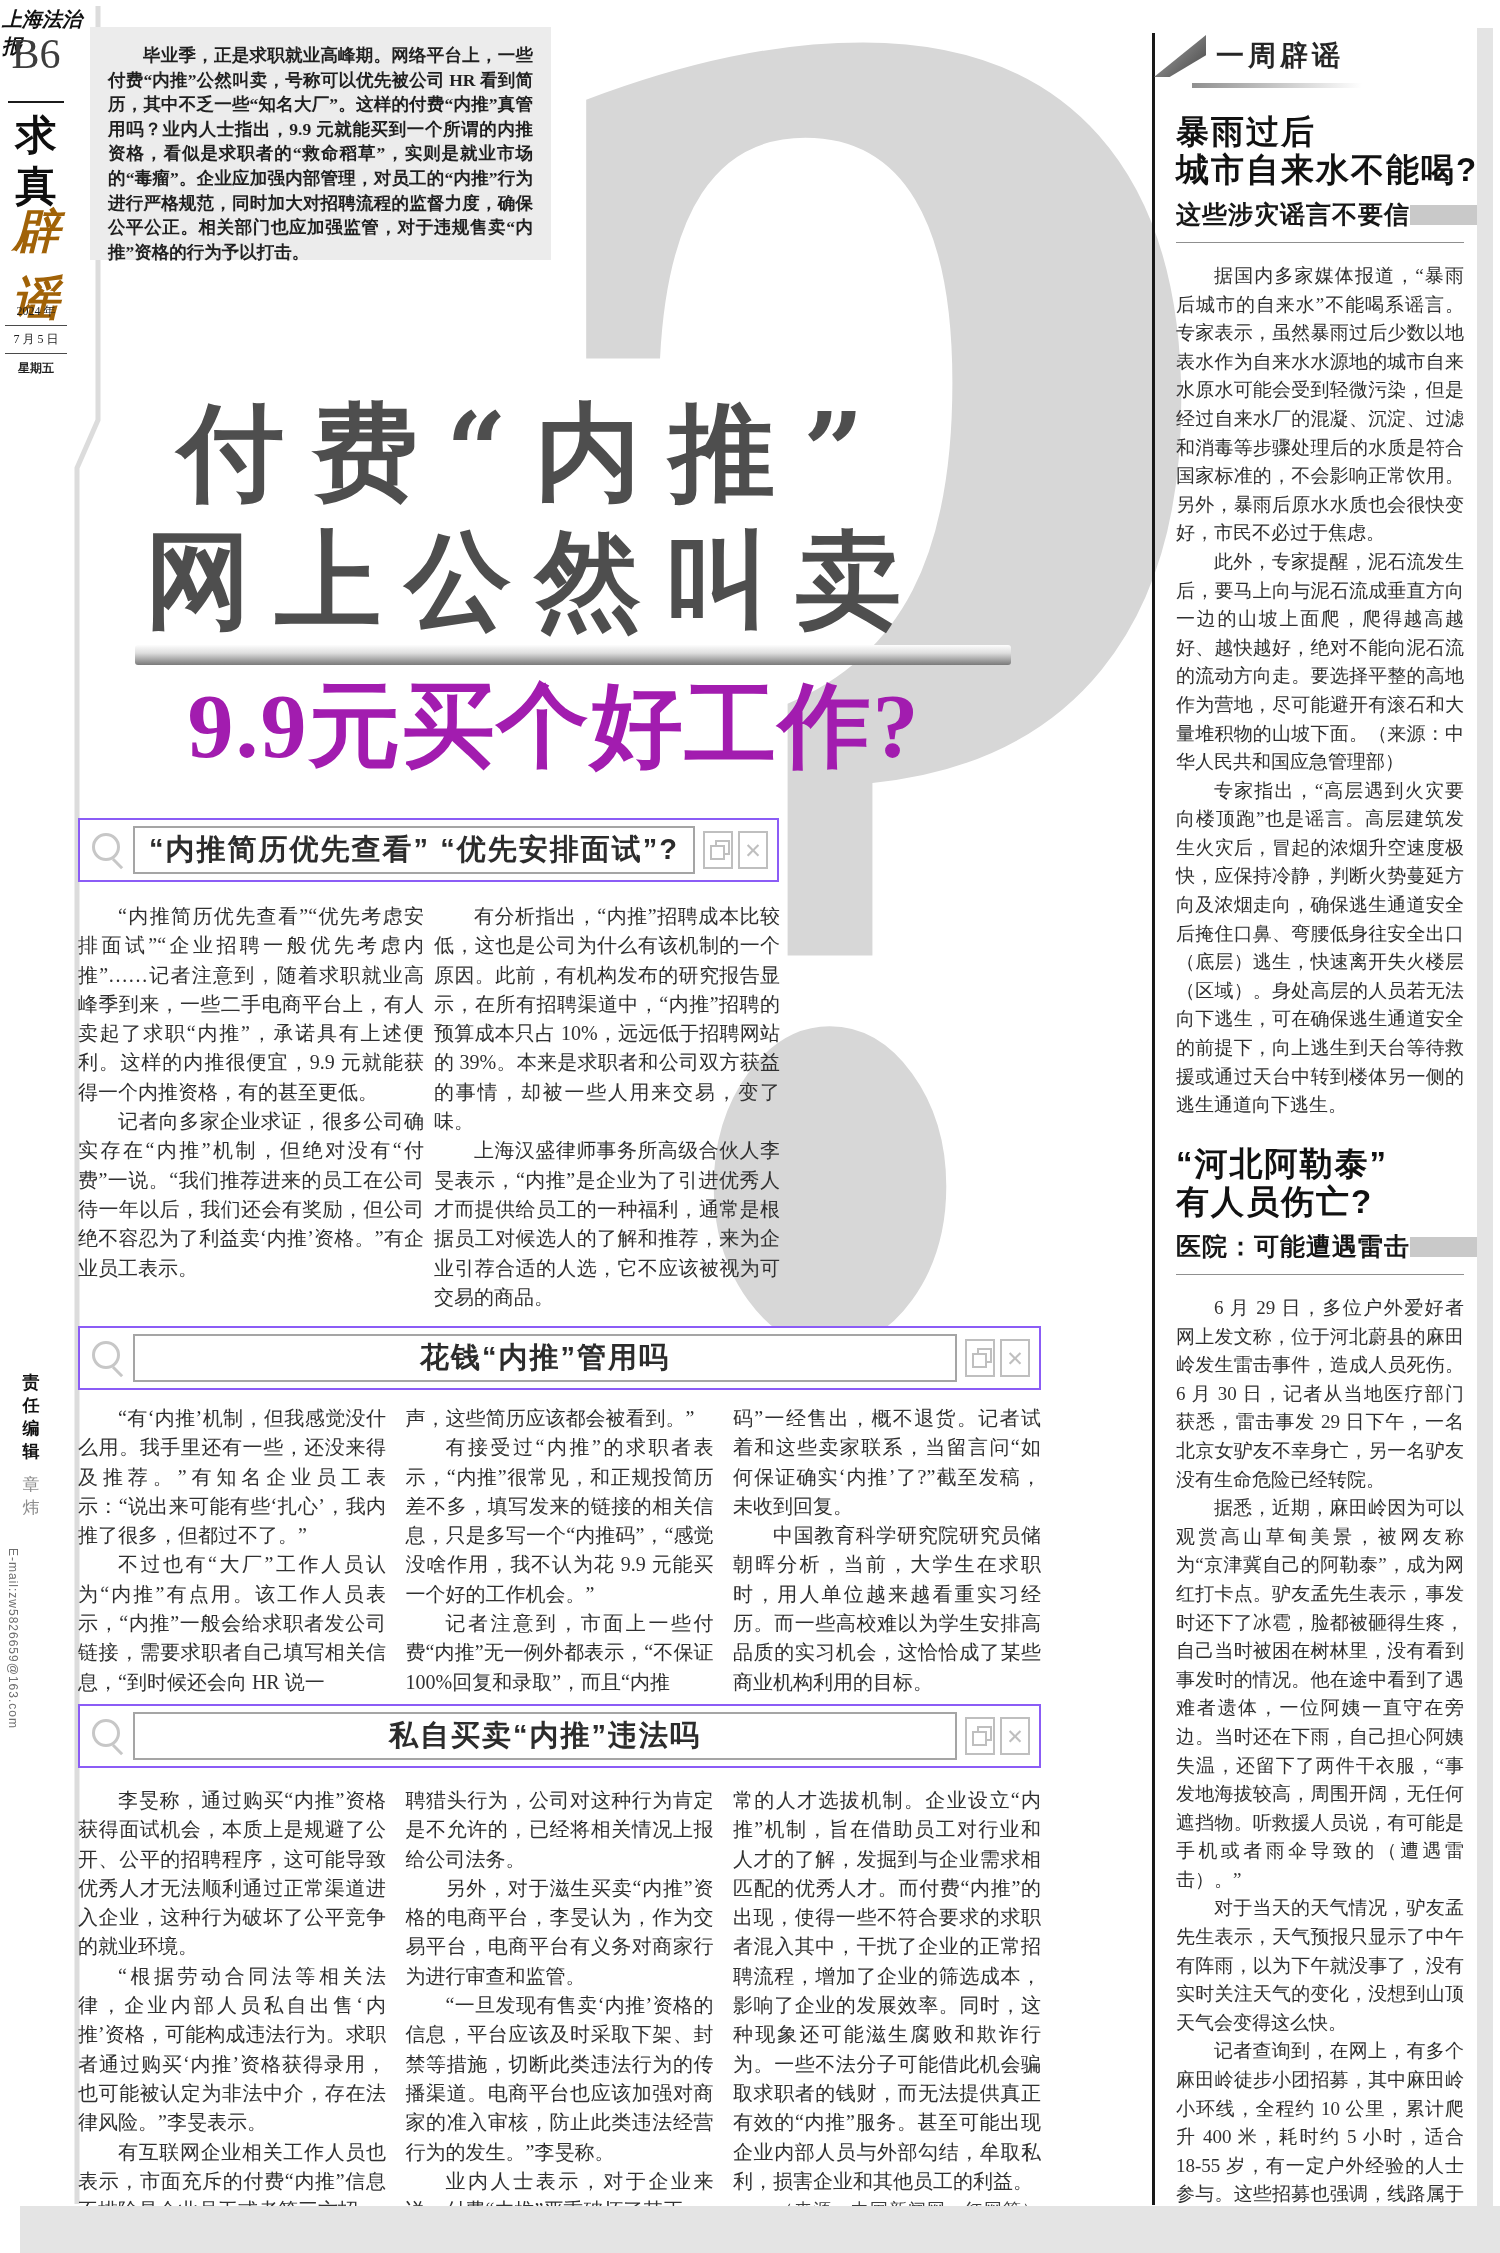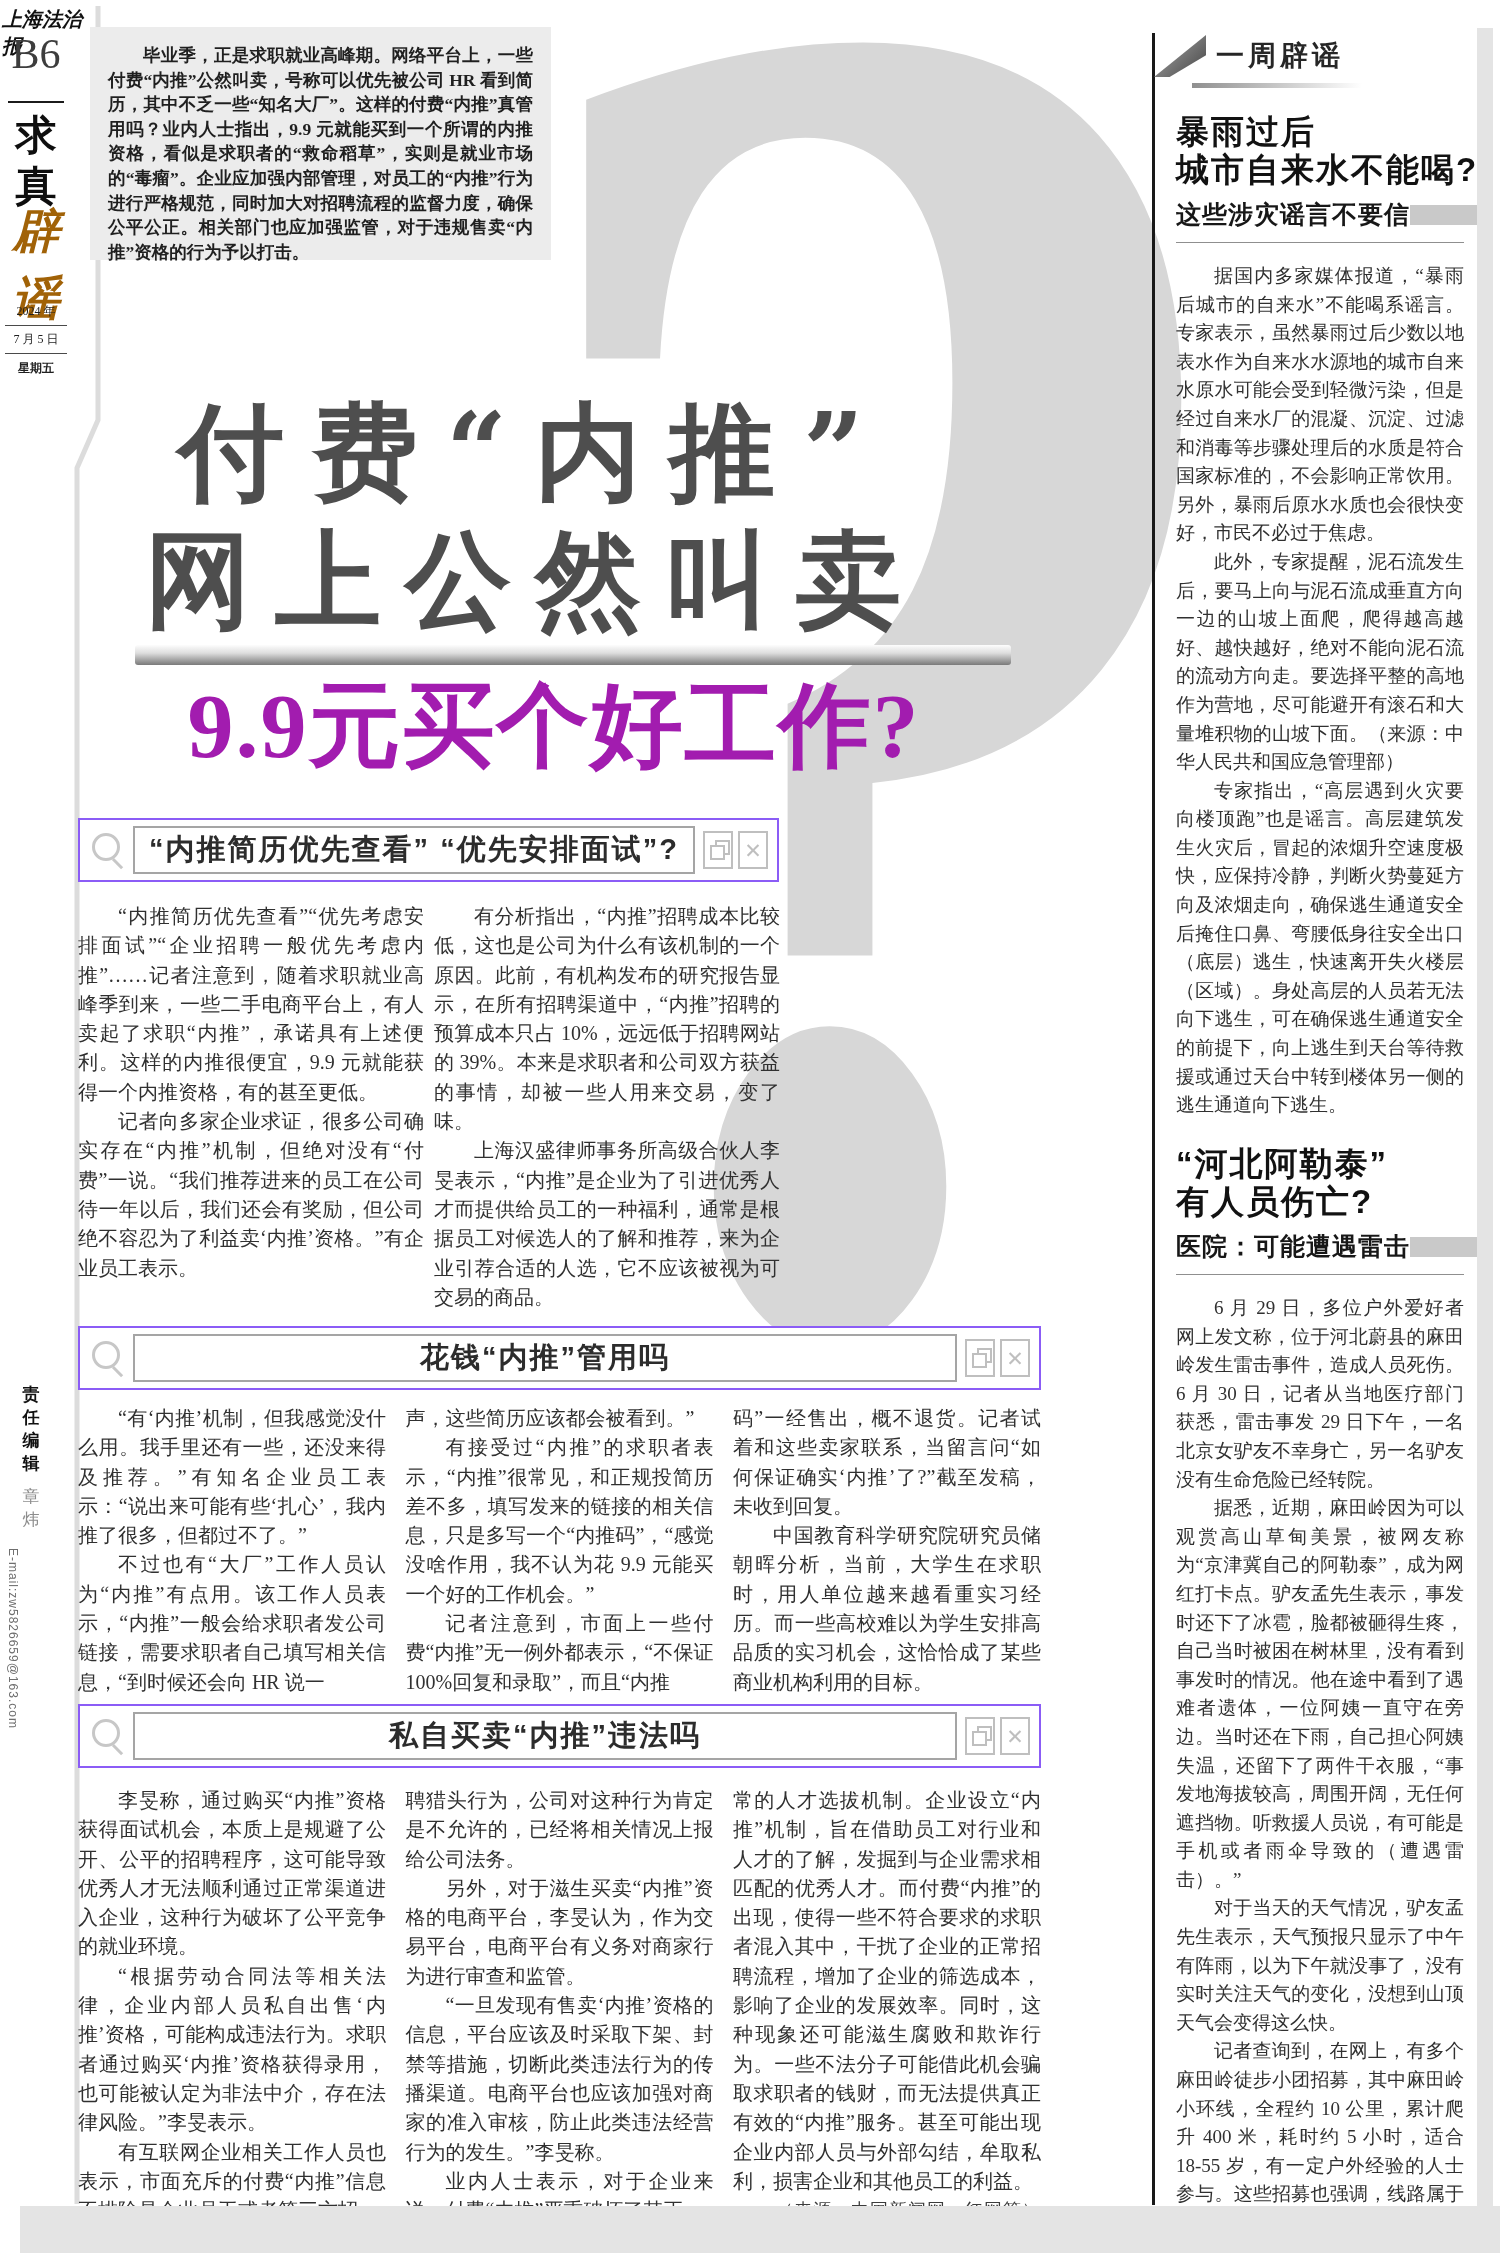--- a/index.html
+++ b/index.html
@@ -15,21 +15,21 @@
   .vertwrap{display:block;width:1.12em;margin:0 auto;word-break:break-all;}
   .sec-black{position:absolute;left:0;top:110px;width:72px;font-size:41px;font-weight:bold;color:#0e0e0e;
     text-align:center;line-height:1.25;z-index:2;}
   .sec-gray{position:absolute;left:0;top:198px;width:72px;font-size:47px;font-weight:bold;color:#a16207;
     font-style:italic;text-align:center;line-height:1.42;z-index:2;}
   .date-block{position:absolute;left:2px;top:300px;width:68px;text-align:center;font-size:12px;color:#1f1f1f;z-index:2;}
   .date-block .dline{padding:3px 0;}
   .date-block .drule{height:1px;background:#4a4a4a;margin:2px 3px;}
   .date-block .weekday{font-weight:bold;padding-top:4px;}
   .editor-block{position:absolute;left:12px;top:1372px;width:40px;z-index:2;}
-  .editor-label{font-size:17px;font-weight:bold;color:#111;line-height:1.35;margin-top:12px;}
+  .editor-label{font-size:17px;font-weight:bold;color:#111;line-height:1.35;}
   .editor-name{font-size:17px;color:#8d8d8d;line-height:1.35;margin-top:10px;}
   .editor-email{position:absolute;left:6px;top:1548px;writing-mode:vertical-rl;font-size:12px;color:#6e6e6e;
     letter-spacing:1px;font-family:"Liberation Sans",sans-serif;z-index:2;}
   .fold-line{position:absolute;left:0;top:0;z-index:0;}
   
   .big-q{position:absolute;left:505px;top:-318px;width:560px;height:1700px;text-align:center;
     font-family:"DejaVu Serif",serif;font-weight:bold;font-size:1250px;line-height:1.2;color:#d7d7d7;
     transform:scaleY(1.38);transform-origin:50% 0;z-index:0;}
   
   .lead-box{position:absolute;left:90px;top:27px;width:461px;height:233px;background:#ececec;

